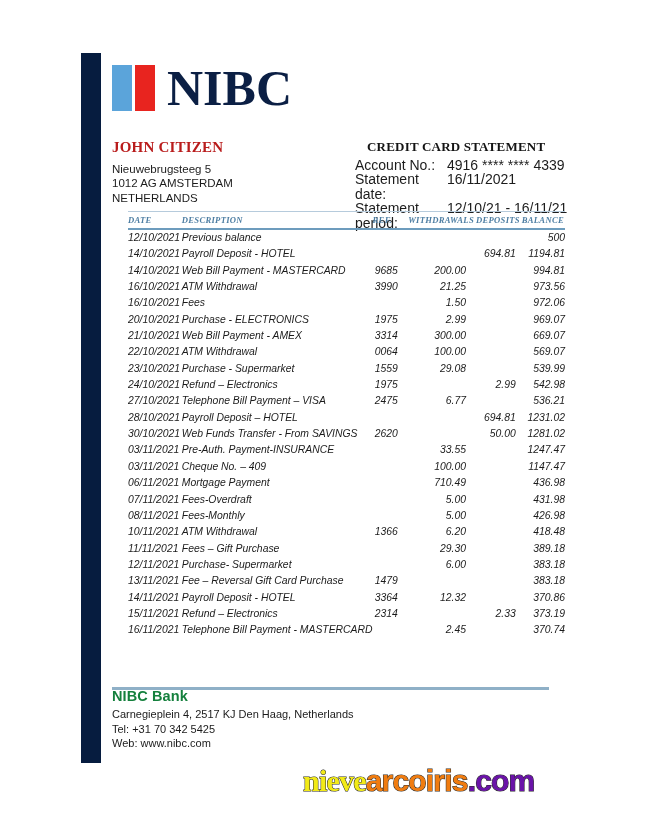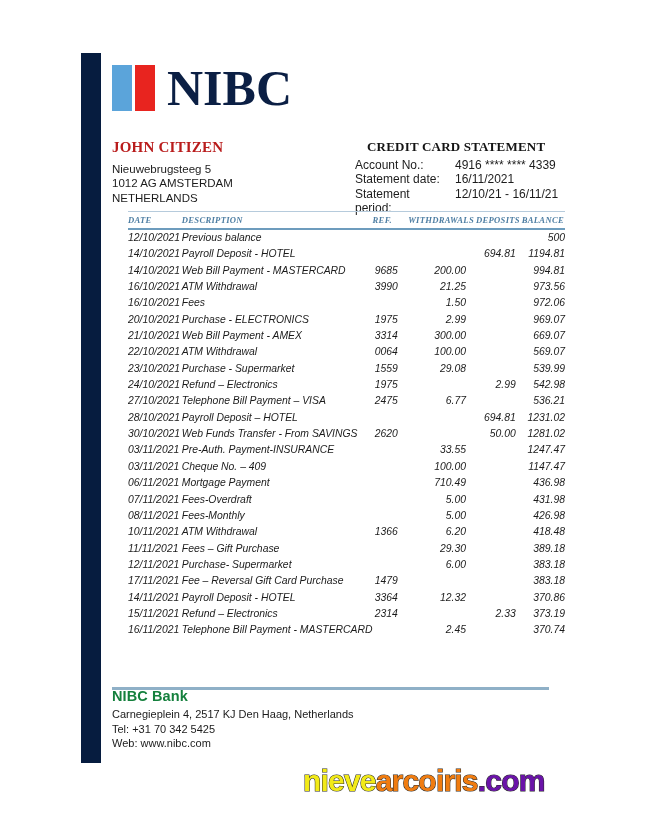--- a/index.html
+++ b/index.html
@@ -107,24 +107,23 @@
     font-family: "Liberation Serif", serif;
     font-size: 13px;
     font-weight: 700;
     color: #141414;
     letter-spacing: 0.2px;
     margin-bottom: 3px;
     padding-left: 12px;
   }
   .info-row {
     display: flex;
-    font-size: 12px;
+    font-size: 14px;
     color: #1c1c1c;
     line-height: 14.4px;
-    gap: 8px;
   }
   .info-label { width: 92px; flex: 0 0 92px; }
   .info-value { flex: 1 1 auto; }
 
   
   #txn-table {
     position: absolute;
     left: 16px;
     top: 211px;
     width: 437px;
@@ -439,21 +438,21 @@
           </tr>
           <tr>
             <td class="col-date">12/11/2021</td>
             <td class="col-desc">Purchase- Supermarket</td>
             <td class="col-ref"></td>
             <td class="col-wdr">6.00</td>
             <td class="col-dep"></td>
             <td class="col-bal">383.18</td>
           </tr>
           <tr>
-            <td class="col-date">17/11/2021</td>
+            <td class="col-date">13/11/2021</td>
             <td class="col-desc">Fee – Reversal Gift Card Purchase</td>
             <td class="col-ref">1479</td>
             <td class="col-wdr"></td>
             <td class="col-dep"></td>
             <td class="col-bal">383.18</td>
           </tr>
           <tr>
             <td class="col-date">14/11/2021</td>
             <td class="col-desc">Payroll Deposit - HOTEL</td>
             <td class="col-ref">3364</td>
@@ -484,15 +483,15 @@
 
     <div id="footer">
       <div class="bank-name">NIBC Bank</div>
       <div class="line">Carnegieplein 4, 2517 KJ Den Haag, Netherlands</div>
       <div class="line">Tel: +31 70 342 5425</div>
       <div class="line">Web: www.nibc.com</div>
     </div>
 
   </div>
 
-  <div id="watermark"><span class="wm-a" style="color: rgb(242, 234, 23);">nieve</span><span class="wm-b" style="color: rgb(240, 124, 16);">arcoiris</span><span class="wm-c" style="color: rgb(106, 19, 168);">.com</span></div>
+  <div id="watermark"><span class="wm-a" style="color: rgb(242, 234, 23); font-family: Liberation Serif, serif;">nieve</span><span class="wm-b" style="color: rgb(240, 124, 16);">arcoiris</span><span class="wm-c" style="color: rgb(106, 19, 168);">.com</span></div>
 
 </div>
 
 </body></html>

